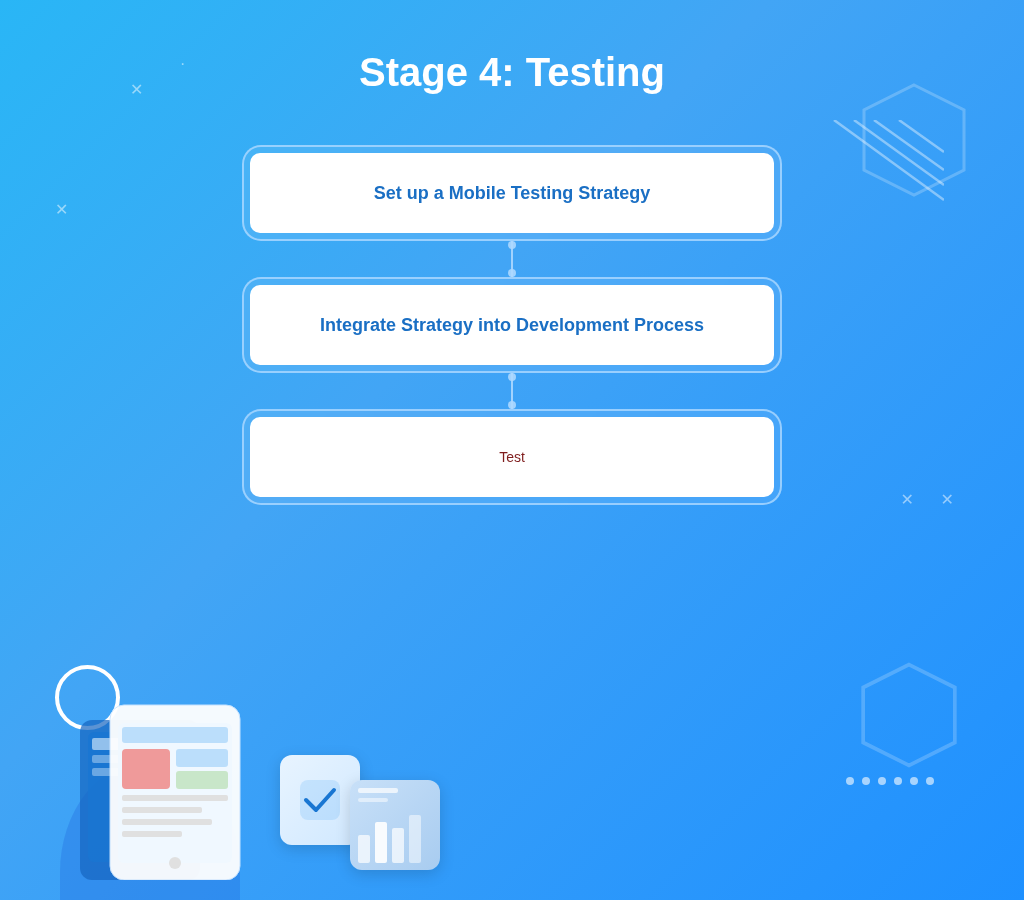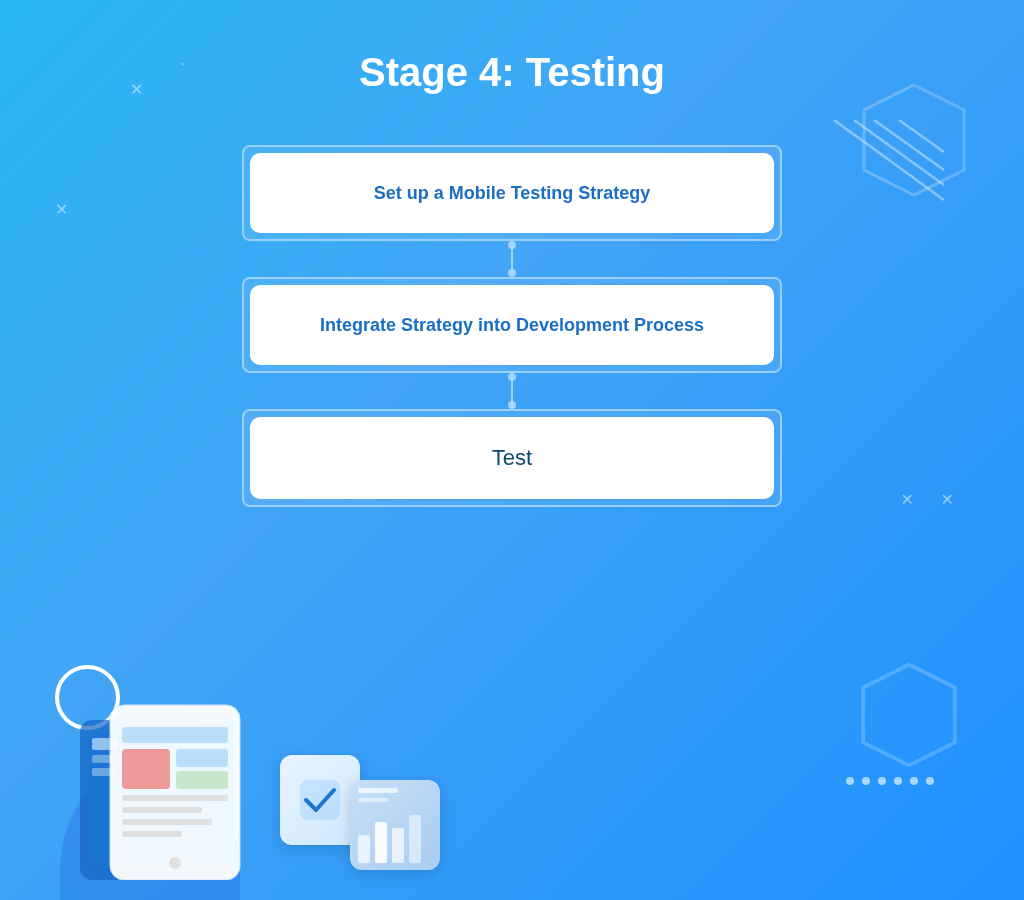--- a/index.html
+++ b/index.html
@@ -90,21 +90,21 @@
       flex-direction: column;
       align-items: center;
       gap: 0;
       width: 520px;
     }
 
     
     .step-outer {
       width: 540px;
       border: 2px solid rgba(173, 216, 255, 0.8);
-      border-radius: 8px;
+      border-radius: 19px;
       padding: 6px;
       background: rgba(173, 216, 255, 0.15);
       backdrop-filter: blur(2px);
     }
 
     
     .step-inner {
       background: white;
       border-radius: 10px;
       padding: 28px 20px;
@@ -115,23 +115,23 @@
       justify-content: center;
     }
 
     .step-label {
       font-size: 18px;
       font-weight: 700;
       color: #1a6fc4;
     }
 
     .step-label-plain {
-      font-size: 22px;
+      font-size: 14px;
       font-weight: 500;
-      color: #0c4a6e;
+      color: #7f1d1d;
     }
 
     
     .connector {
       width: 2px;
       height: 36px;
       background: rgba(173, 216, 255, 0.9);
       position: relative;
       display: flex;
       flex-direction: column;

